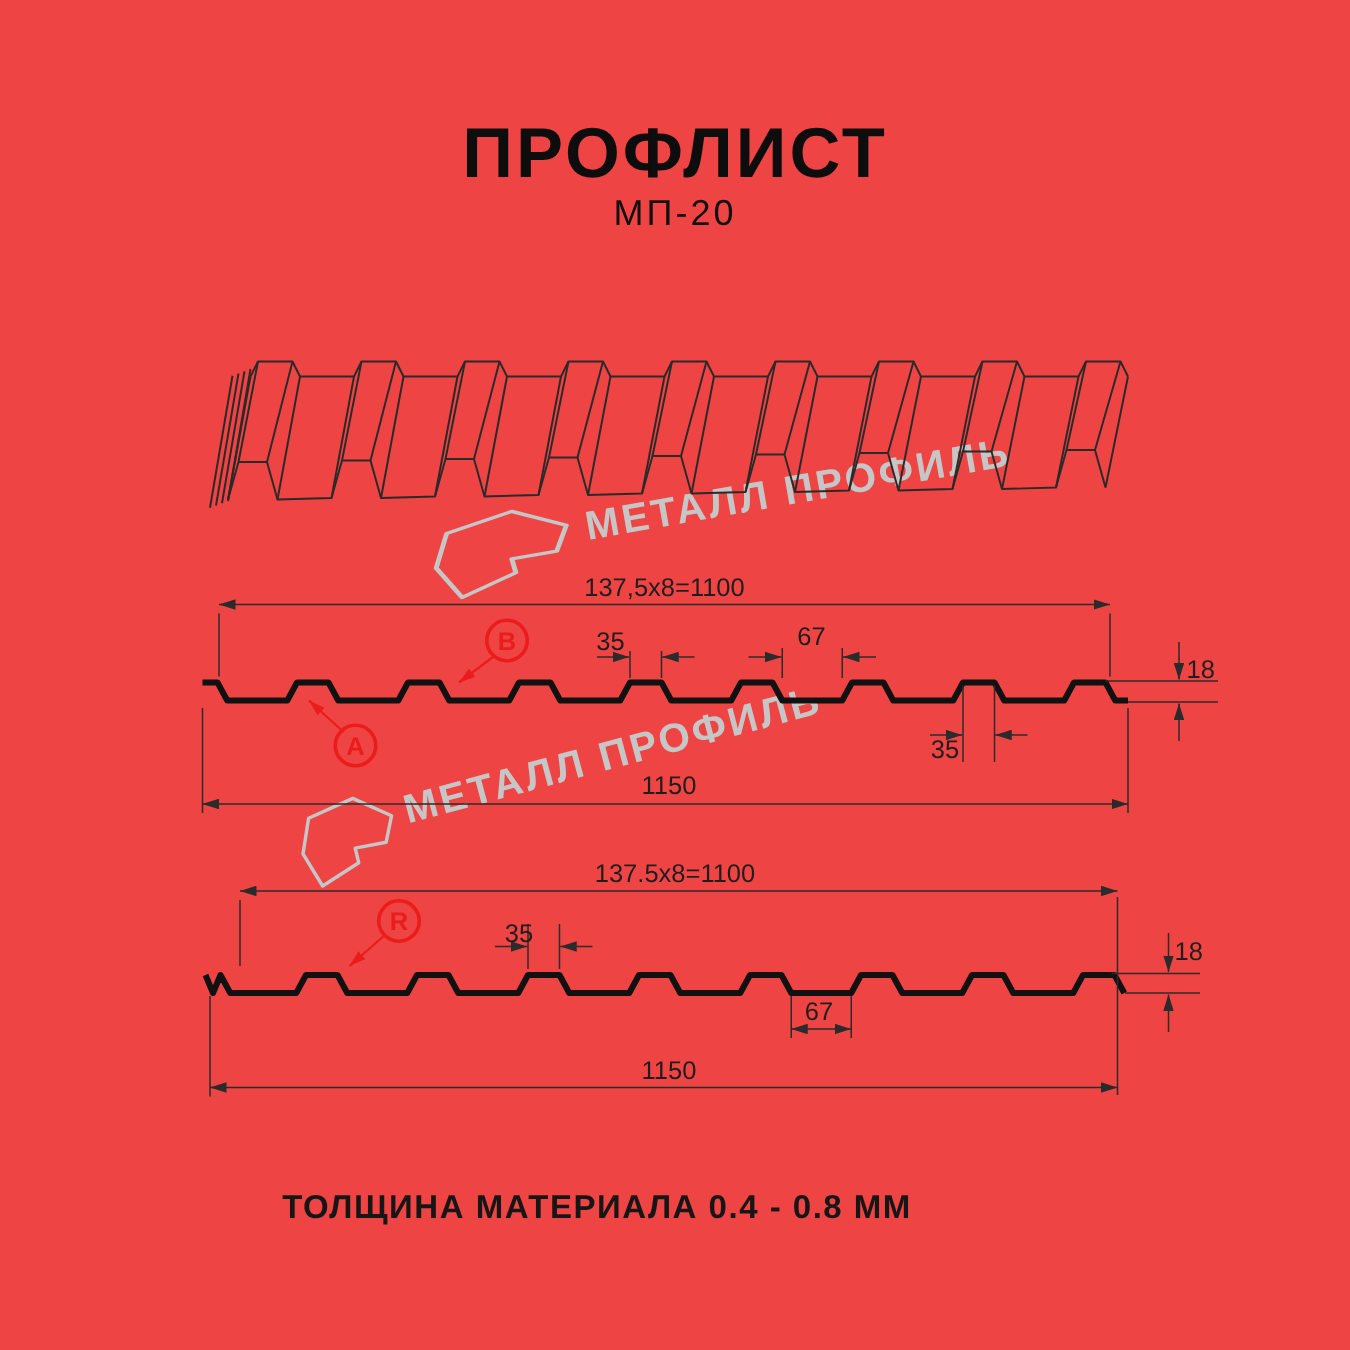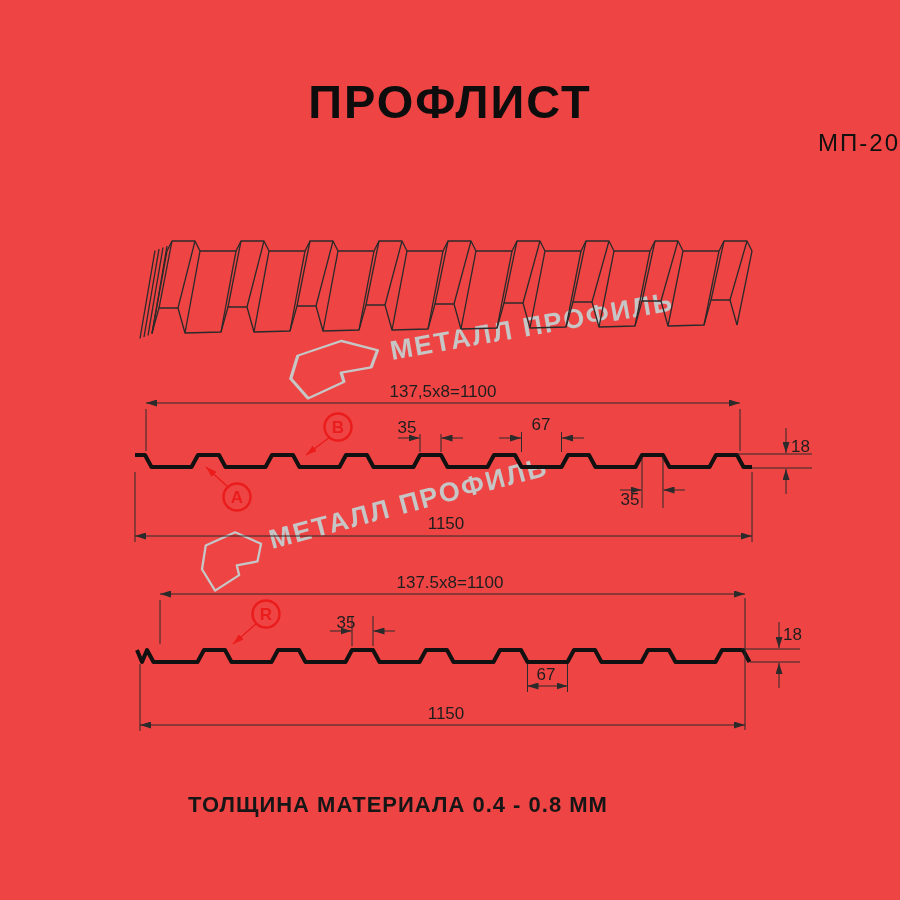--- a/index.html
+++ b/index.html
@@ -1,20 +1,20 @@
 <!DOCTYPE html>
 <html><head>
 <meta charset="utf-8">
 <style>
   html,body{margin:0;padding:0;background:#ffffff;}
   .canvas{position:relative;width:900px;height:900px;background:#ef4444;overflow:hidden;
           font-family:"Liberation Sans",sans-serif;}
   .title-main{position:absolute;top:74px;left:0;width:900px;text-align:center;
     font-size:47px;font-weight:800;letter-spacing:2px;color:#0d0d0d;}
-  .title-model{position:absolute;top:129px;left:0;width:900px;text-align:right;
+  .title-model{position:absolute;top:129px;left:0;width:900px;text-align:center;
     font-size:24px;font-weight:500;letter-spacing:2px;color:#111;}
   .footer-note{position:absolute;top:792px;left:0;width:796px;text-align:center;
     font-size:22px;font-weight:600;letter-spacing:1px;color:#161616;}
   svg{position:absolute;top:0;left:0;}
   svg text{font-family:"Liberation Sans",sans-serif;fill:#1e1e1e;}
   .dimtxt{font-size:17px;}
   .mid{text-anchor:middle;}
   .thin{stroke:#2b2b2b;stroke-width:1;fill:none;}
   .thick{stroke:#111;stroke-width:4;fill:none;stroke-linejoin:round;}
   .red{stroke:#ea1c1c;stroke-width:2.4;fill:none;}

